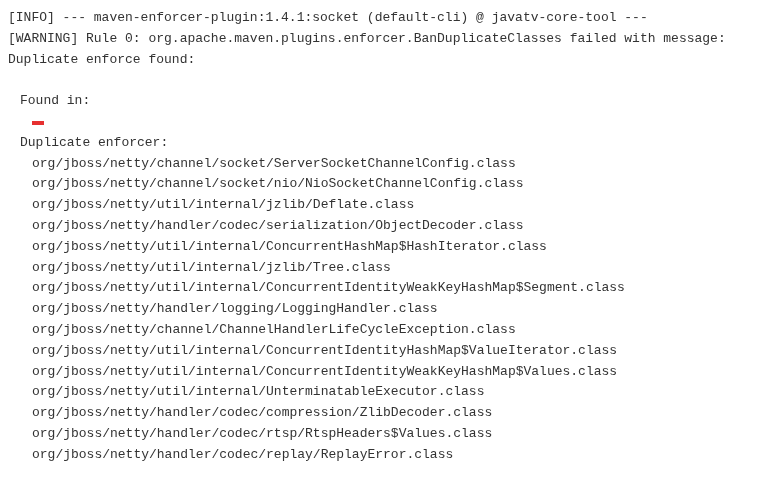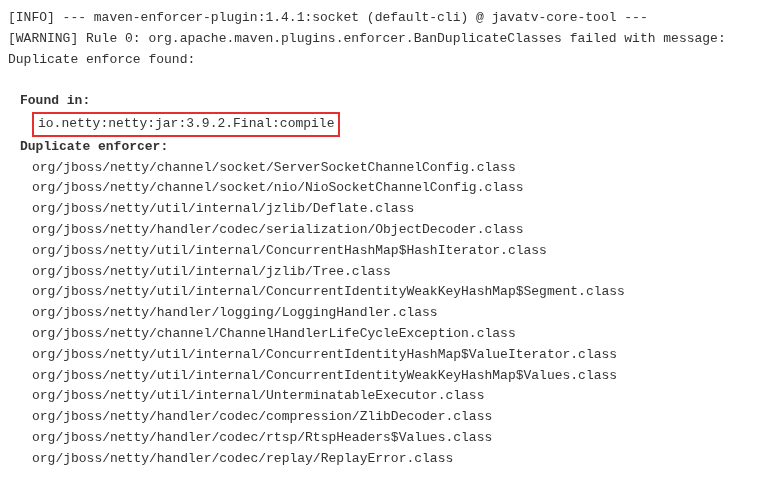--- a/index.html
+++ b/index.html
@@ -16,38 +16,36 @@
       display: block;
     }
     .highlight-box {
       border: 2px solid #e63030;
       display: inline-block;
       padding: 0 4px;
       margin-left: 24px;
     }
     .indent-1 {
       padding-left: 12px;
-      font-weight: bold;
     }
     .indent-2 {
       padding-left: 24px;
     }
   </style>
 </head>
 <body>
 
 
 
 <div class="log-line">[INFO] --- maven-enforcer-plugin:1.4.1:socket (default-cli) @ javatv-core-tool ---</div>
 <div class="log-line">[WARNING] Rule 0: org.apache.maven.plugins.enforcer.BanDuplicateClasses failed with message:</div>
 <div class="log-line">Duplicate enforce found:</div>
 <div class="log-line">&nbsp;</div>
 <div class="log-line indent-1">Found in:</div>
 <div class="highlight-box">
-  <div class="log-line">io.netty:netty:jar:3.9.2.Final:compile</div>
 </div>
 <div class="log-line indent-1">Duplicate enforcer:</div>
 <div class="log-line indent-2">org/jboss/netty/channel/socket/ServerSocketChannelConfig.class</div>
 <div class="log-line indent-2">org/jboss/netty/channel/socket/nio/NioSocketChannelConfig.class</div>
 <div class="log-line indent-2">org/jboss/netty/util/internal/jzlib/Deflate.class</div>
 <div class="log-line indent-2">org/jboss/netty/handler/codec/serialization/ObjectDecoder.class</div>
 <div class="log-line indent-2">org/jboss/netty/util/internal/ConcurrentHashMap$HashIterator.class</div>
 <div class="log-line indent-2">org/jboss/netty/util/internal/jzlib/Tree.class</div>
 <div class="log-line indent-2">org/jboss/netty/util/internal/ConcurrentIdentityWeakKeyHashMap$Segment.class</div>
 <div class="log-line indent-2">org/jboss/netty/handler/logging/LoggingHandler.class</div>

